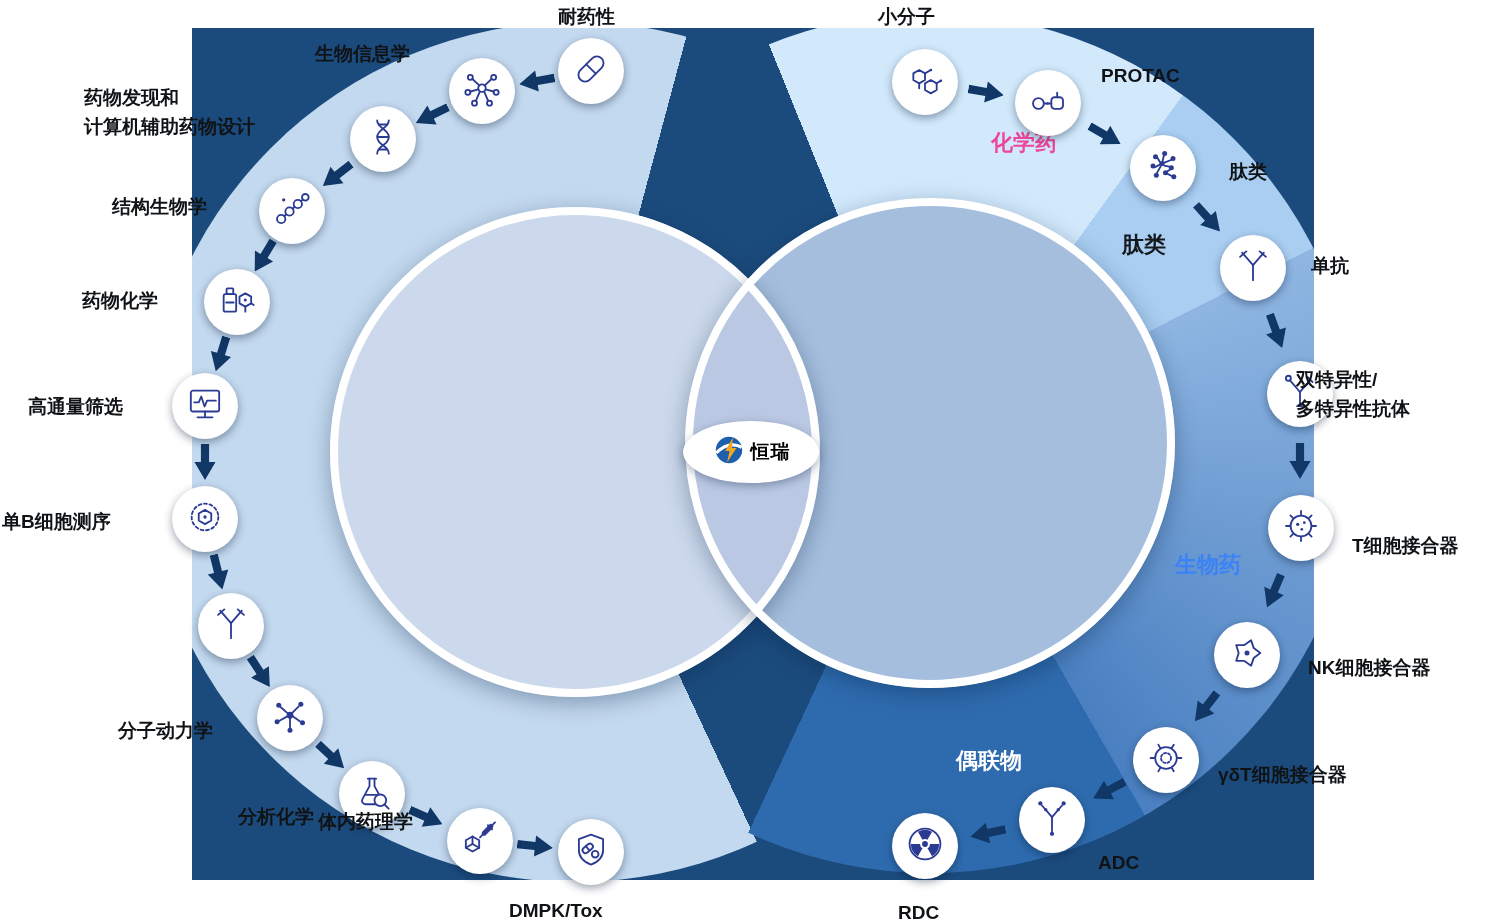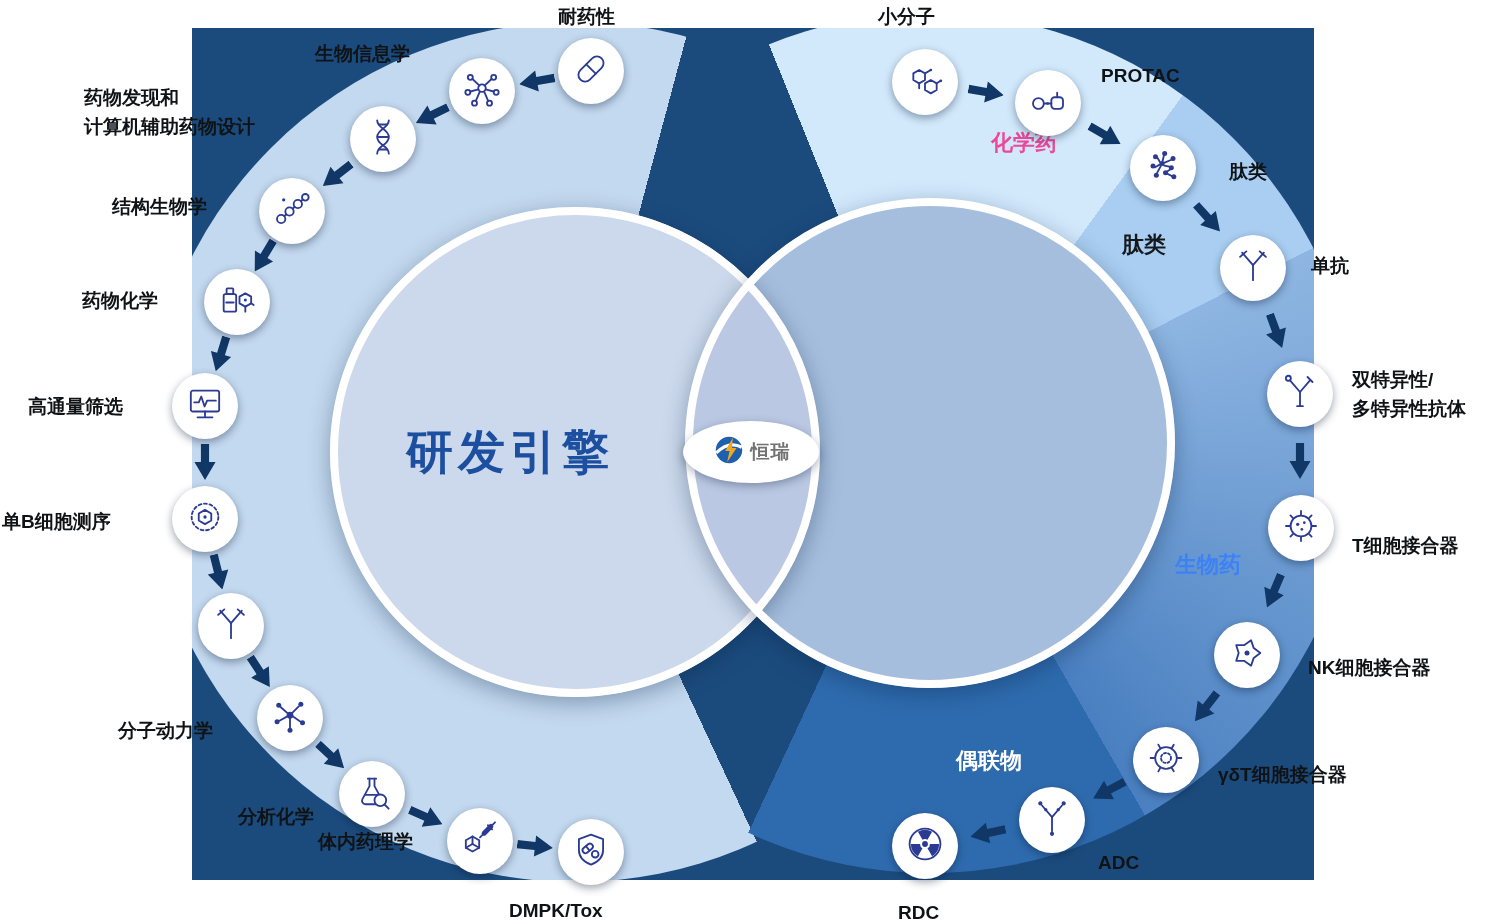--- a/index.html
+++ b/index.html
@@ -35,21 +35,21 @@
   .ring.right{left:685px;top:198px;width:490px;height:490px;}
   
   .title{position:absolute;top:421px;width:360px;height:62px;line-height:62px;text-align:center;
          font-size:47px;font-weight:bold;letter-spacing:5px;white-space:nowrap;}
   .title.left{left:330px;color:#1C4FA0;}
   .title.right{left:838px;color:#ffffff;}
   
   .logo{position:absolute;left:683px;top:421px;width:136px;height:62px;background:#fff;border-radius:50%;
         display:flex;align-items:center;justify-content:center;gap:5px;
         box-shadow:0 3px 10px rgba(8,30,60,.35);}
-  .logo-text{color:#737373;font-weight:bold;font-size:19px;letter-spacing:1px;}
+  .logo-text{color:#000000;font-weight:bold;font-size:19px;letter-spacing:1px;}
   
   .arrow{position:absolute;width:36px;height:24px;background:#103765;
          clip-path:polygon(0 33%,50% 33%,50% 6%,100% 50%,50% 94%,50% 67%,0 67%);}
   
   .node{position:absolute;width:66px;height:66px;border-radius:50%;background:#ffffff;
         display:flex;align-items:center;justify-content:center;
         box-shadow:0 3px 9px rgba(4,22,50,.4);}
   .node svg{stroke:#2B3B94;fill:none;stroke-width:2.2;stroke-linecap:round;stroke-linejoin:round;}
   .node svg .f{fill:#2B3B94;stroke:none;}
   
@@ -77,21 +77,20 @@
       <div></div>
     </div>
   <div class="ring left"></div>
   <div class="ring right"></div>
 
   <div class="wl chem">化学药</div>
   <div class="wl pept">肽类</div>
   <div class="wl bio">生物药</div>
   <div class="wl conj">偶联物</div>
 
-  <div class="title left">研发引擎</div>
 
   <div class="logo">
     <span>
       <svg width="34" height="34" viewBox="0 0 36 36">
         <circle cx="18" cy="18" r="14" fill="#1E5FAE"></circle>
         <path d="M4.5 21 Q18 8 31.5 15" stroke="#ffffff" stroke-width="3.5" fill="none"></path>
         <path d="M22 5 14 19h4.6L16 31l10-15h-4.8Z" fill="#F2A71E"></path>
       </svg>
     </span>
     <span class="logo-text">恒瑞</span>
@@ -365,28 +364,28 @@
   <div class="nl" style="left:558px;top:3px">耐药性</div>
   <div class="nl" style="left:315px;top:40px">生物信息学</div>
   <div class="nl" style="left:84px;top:84px">药物发现和
 计算机辅助药物设计</div>
   <div class="nl" style="left:112px;top:193px">结构生物学</div>
   <div class="nl" style="left:82px;top:287px">药物化学</div>
   <div class="nl" style="left:28px;top:393px">高通量筛选</div>
   <div class="nl" style="left:2px;top:508px">单B细胞测序</div>
   <div class="nl" style="left:118px;top:717px">分子动力学</div>
   <div class="nl" style="left:238px;top:803px">分析化学</div>
-  <div class="nl" style="left:318px;top:828px">体内药理学</div>
+  <div class="nl" style="left:318px;top:808px">体内药理学</div>
   <div class="nl" style="left:509px;top:897px">DMPK/Tox</div>
 
   <div class="nl" style="left:878px;top:3px">小分子</div>
   <div class="nl" style="left:1101px;top:62px">PROTAC</div>
   <div class="nl" style="left:1229px;top:158px">肽类</div>
   <div class="nl" style="left:1311px;top:252px">单抗</div>
-  <div class="nl" style="left:1352px;top:366px">双特异性/
+  <div class="nl" style="left:1296px;top:366px">双特异性/
 多特异性抗体</div>
   <div class="nl" style="left:1352px;top:532px">T细胞接合器</div>
   <div class="nl" style="left:1308px;top:654px">NK细胞接合器</div>
   <div class="nl" style="left:1218px;top:761px">γδT细胞接合器</div>
   <div class="nl" style="left:1098px;top:849px">ADC</div>
   <div class="nl" style="left:898px;top:899px">RDC</div>
 
 </div>
 
 </body></html>

